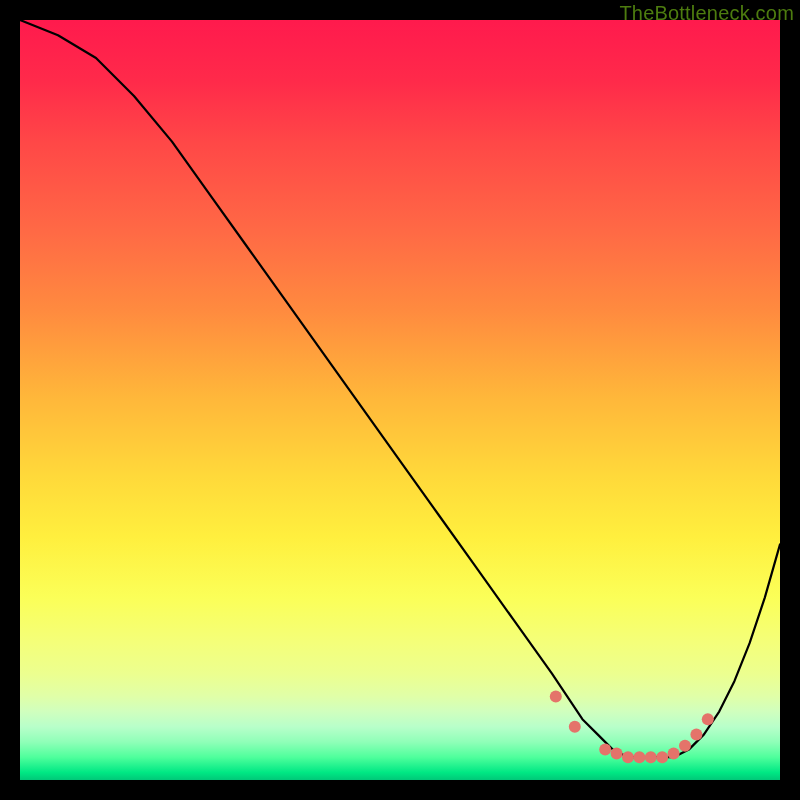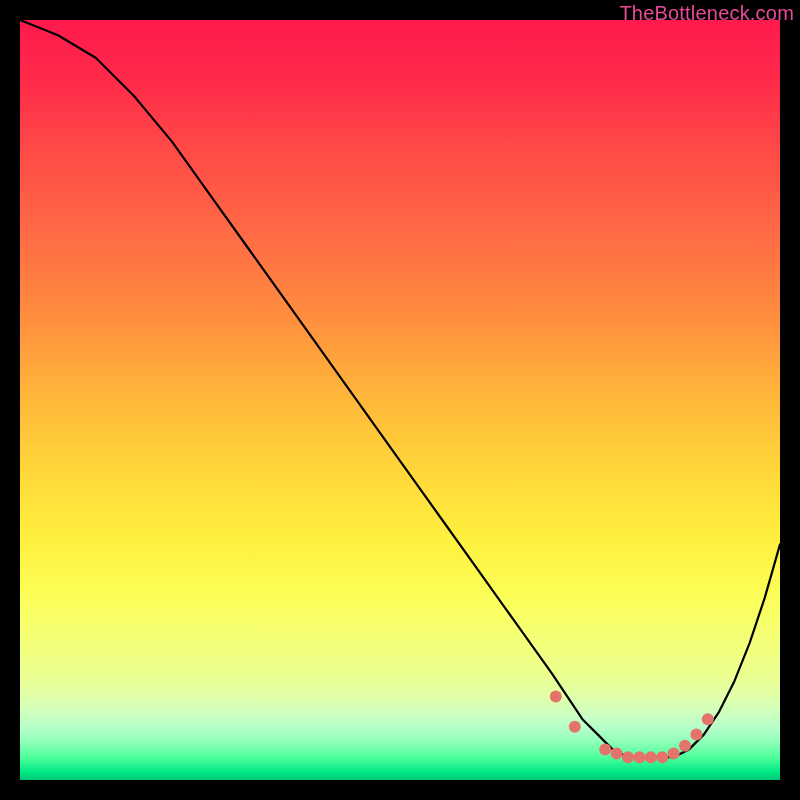--- a/index.html
+++ b/index.html
@@ -44,21 +44,21 @@
       #8fffb8 95%,
       #4fff9c 97%,
       #00e884 99%,
       #00c878 100%
     );
   }
   .watermark {
     position: absolute;
     top: 2px;
     right: 6px;
-    color: #ec4899;
+    color: #4d7c0f;
     font-size: 20px;
     font-weight: 500;
     letter-spacing: 0.2px;
     user-select: none;
   }
   svg.curve {
     position: absolute;
     left: 0;
     top: 0;
     width: 760px;

